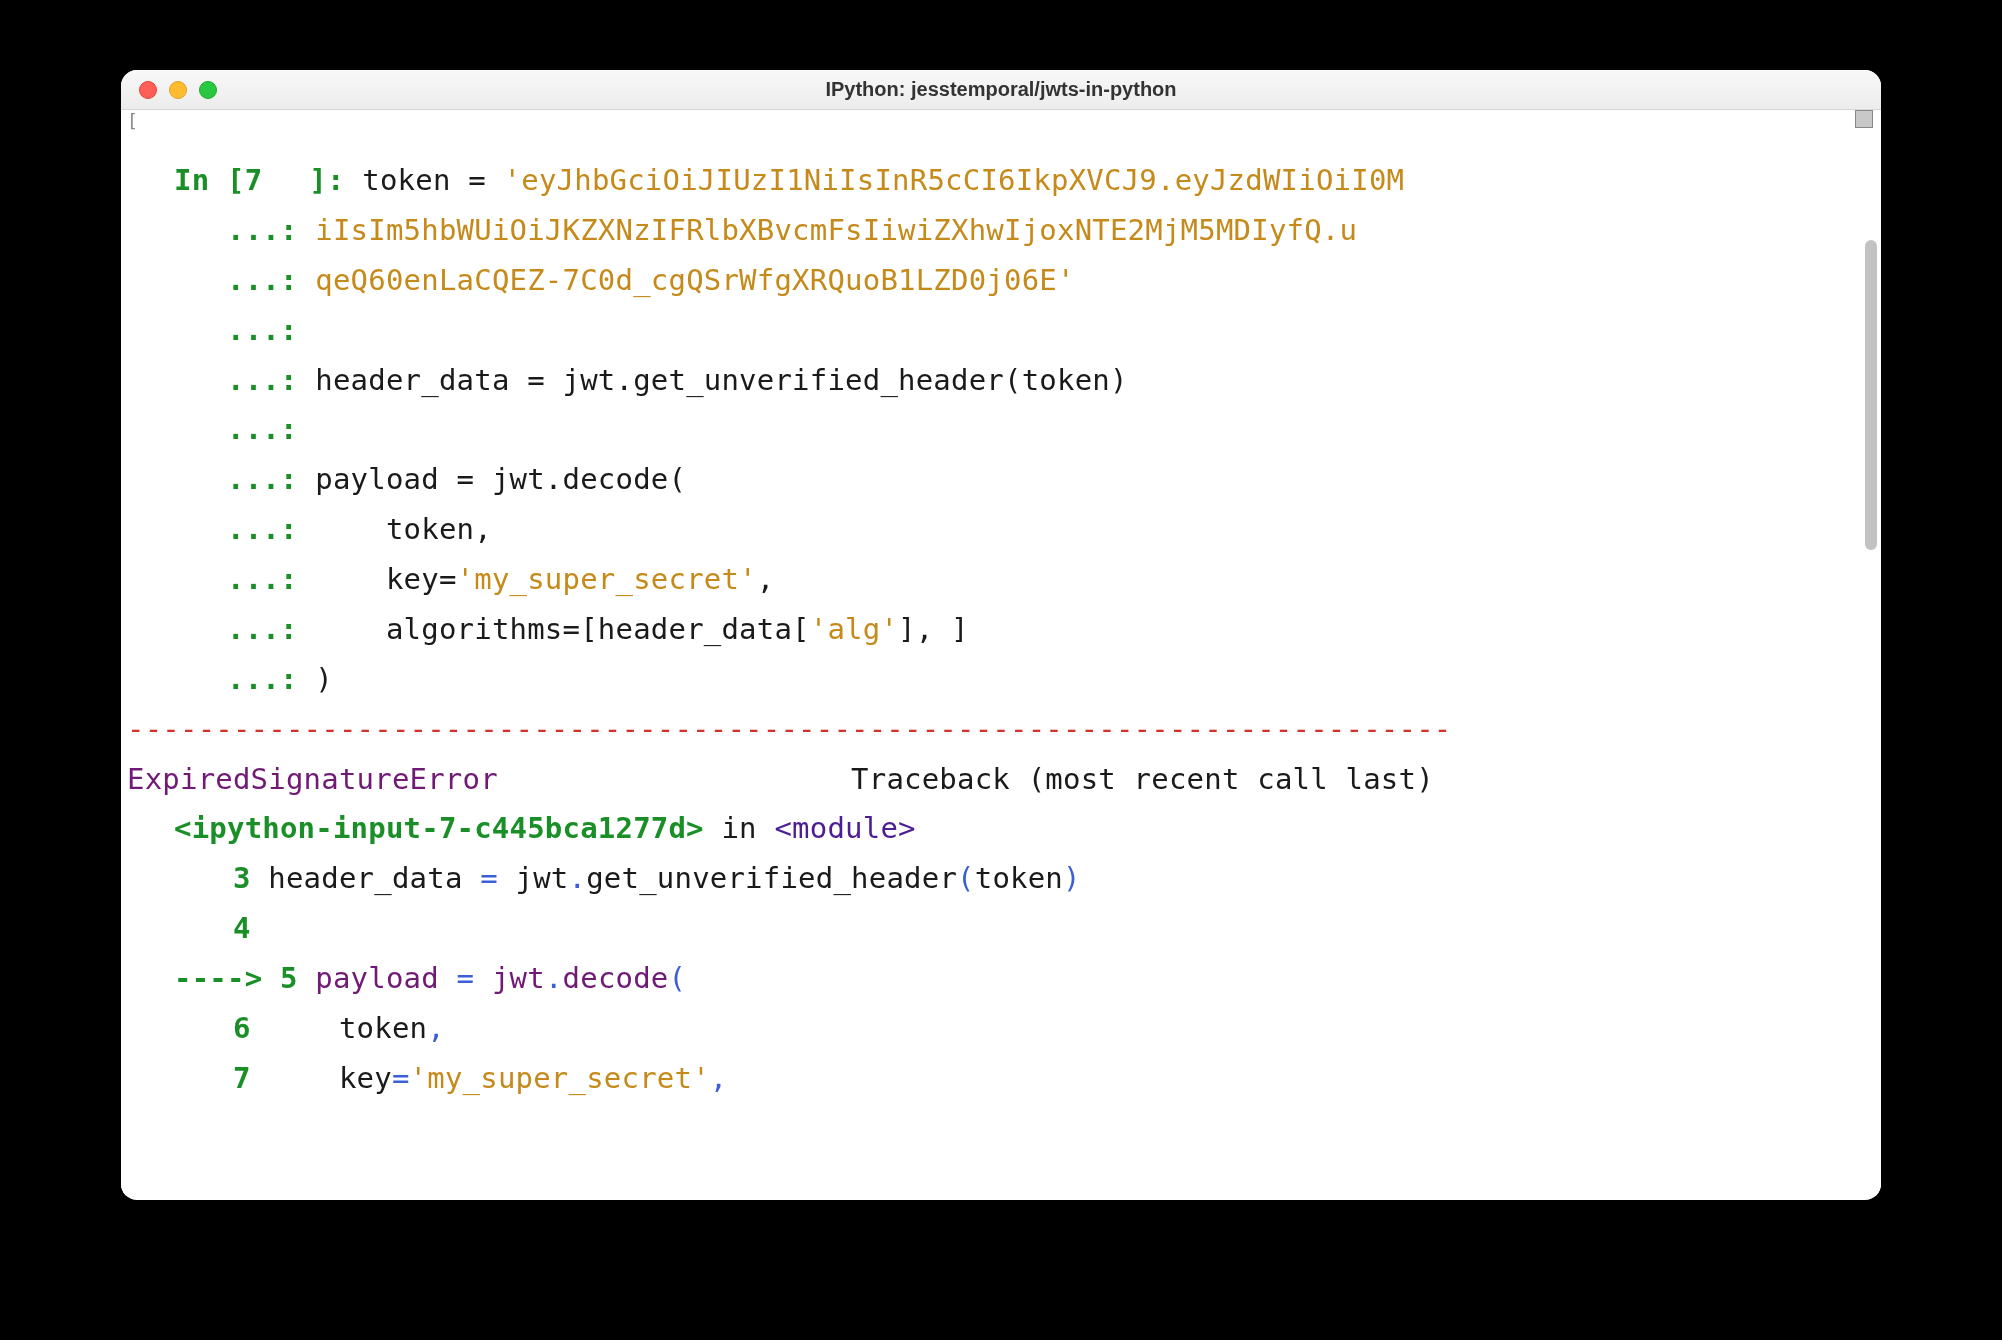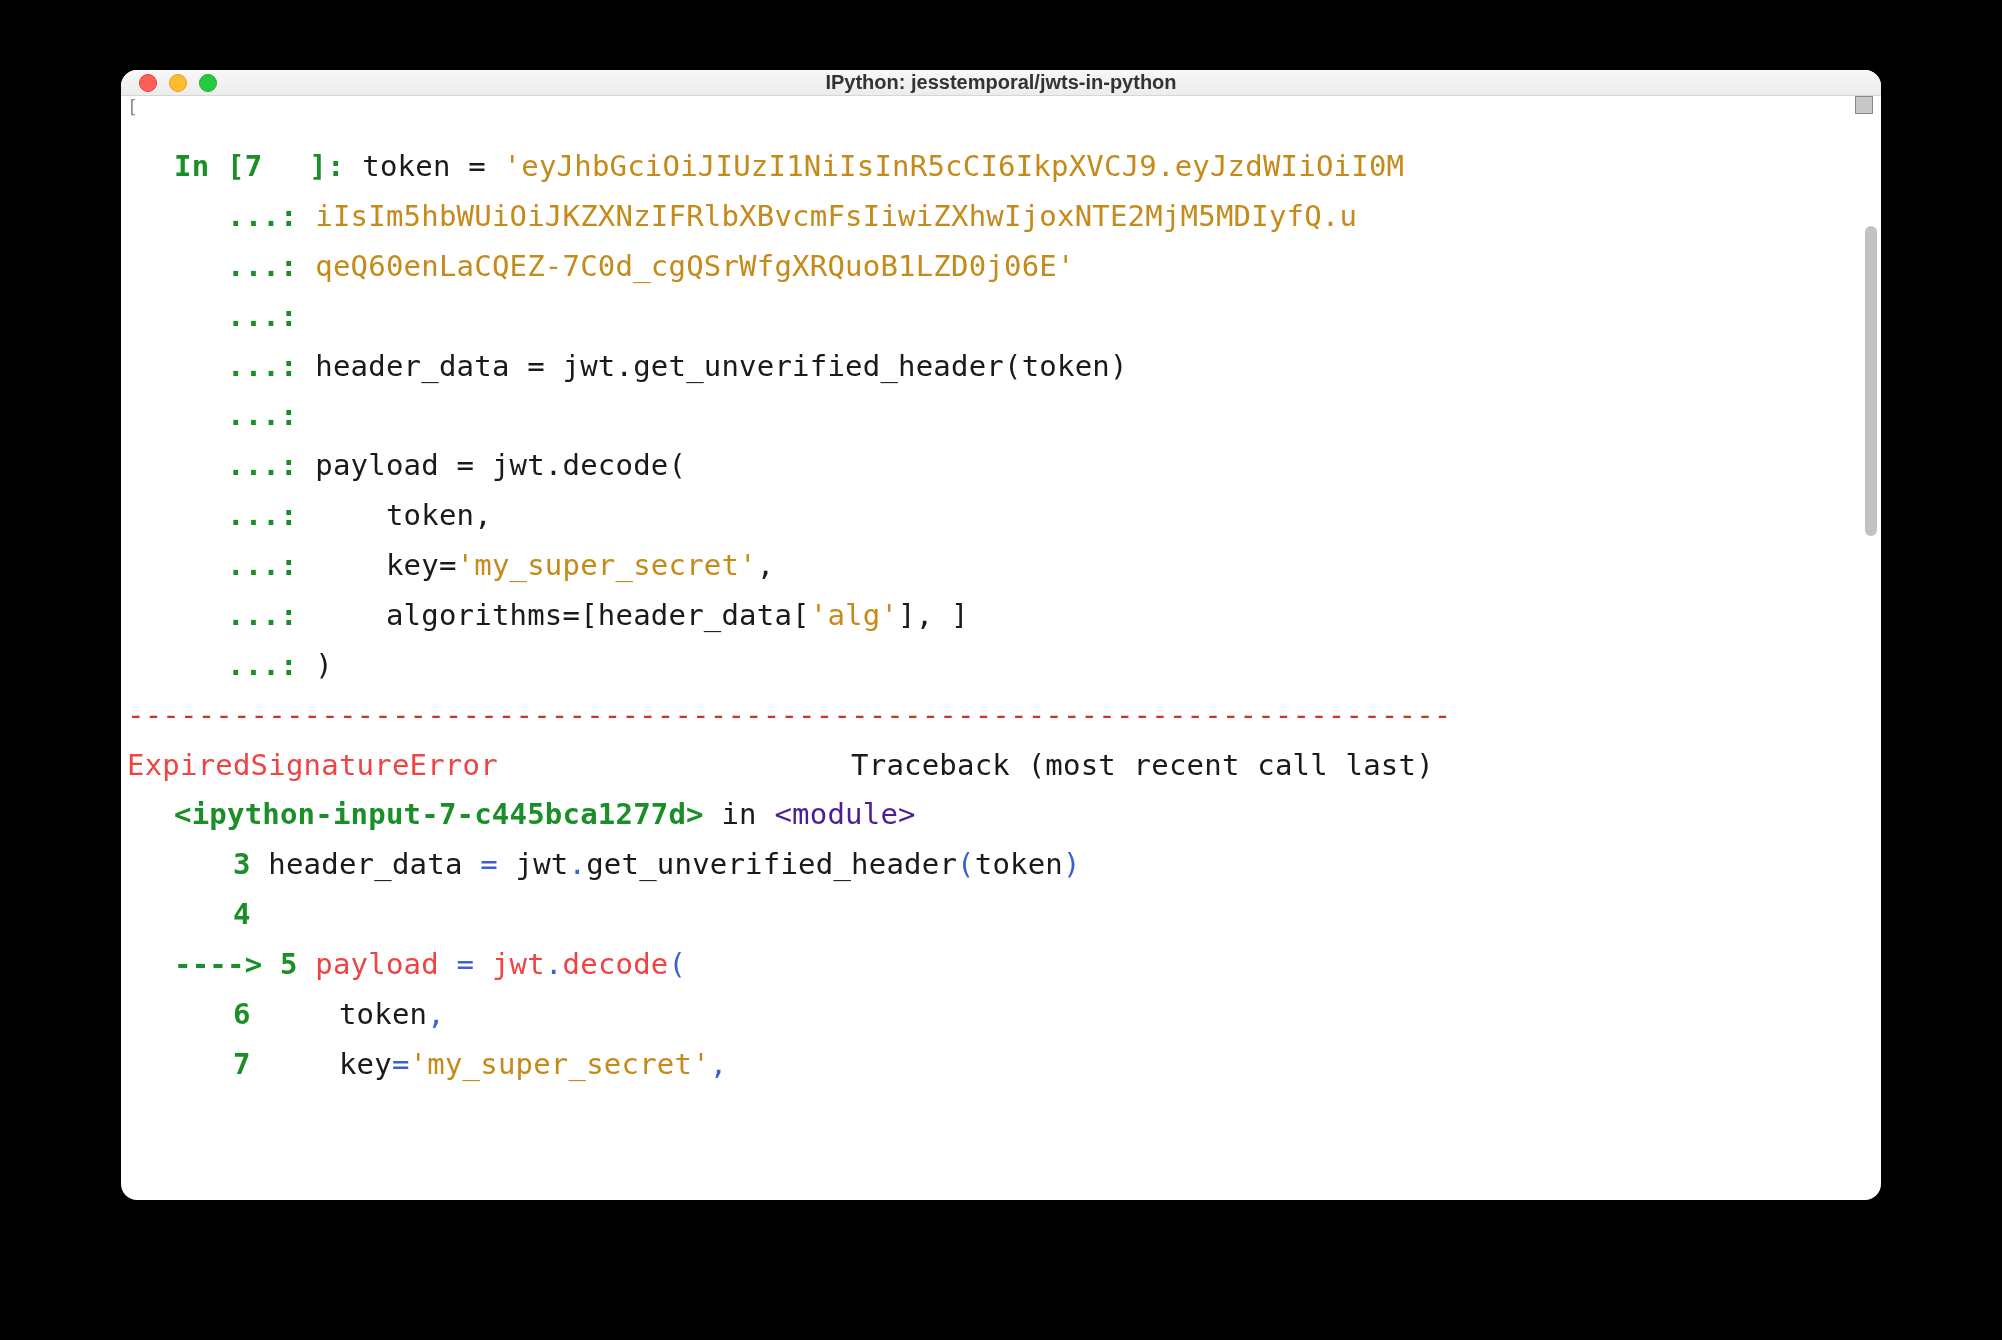--- a/index.html
+++ b/index.html
@@ -23,21 +23,21 @@
       width: 1760px;
       height: 1130px;
       background: #fff;
       border-radius: 16px;
       overflow: hidden;
       box-shadow: 0 20px 60px rgba(0,0,0,0.5);
       position: relative;
     }
     
     .titlebar {
-      height: 26px;
+      height: 40px;
       background: linear-gradient(to bottom, #f8f8f8, #ececec);
       border-bottom: 1px solid #d6d6d6;
       display: flex;
       align-items: center;
       padding: 0 18px;
       position: relative;
     }
     
     .traffic-lights {
       display: flex;
@@ -106,21 +106,21 @@
       font-size: 29px;
       line-height: 1.72;
       white-space: pre;
       font-variant-ligatures: none;
       letter-spacing: 0.2px;
     }
     
     .green-prompt { color: #1a8f27; font-weight: 700; margin-left: 47px; }
     .green-bold { color: #1a8f27; font-weight: 700; }
     .ochre { color: #c58a1a; margin-top: 14px; }
-    .red { color: #ef4444; }
+    .red { color: #701a75; }
     .cyan { color: #4c1d95; }
     .blue { color: #3b5fd4; }
     .black { color: #1a1a1a; margin-top: 17px; }
     
     .line {
       display: block;
     }
     
     .sep-line {
       color: #d23228;

